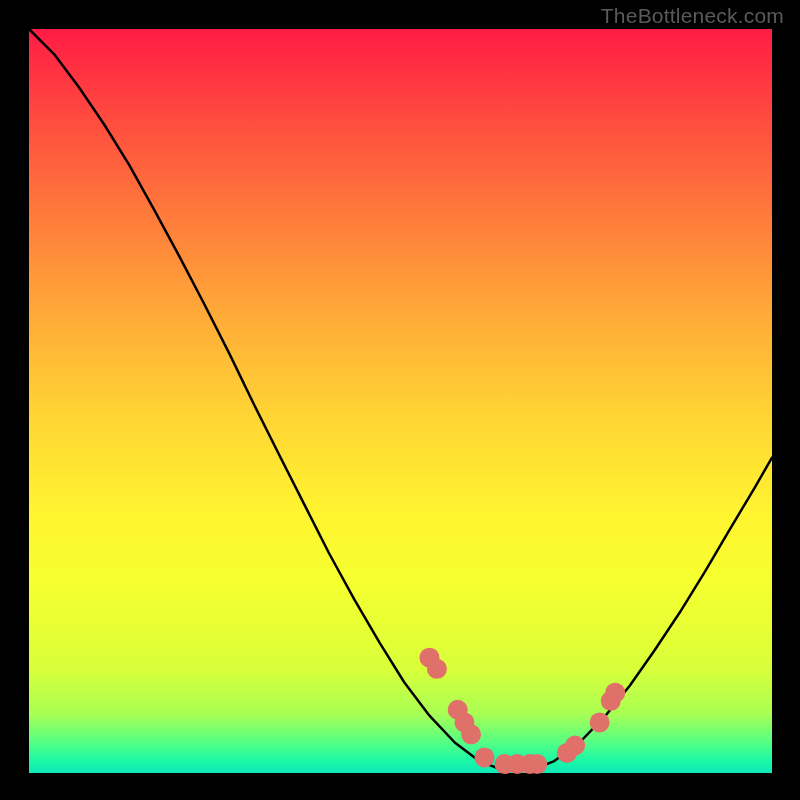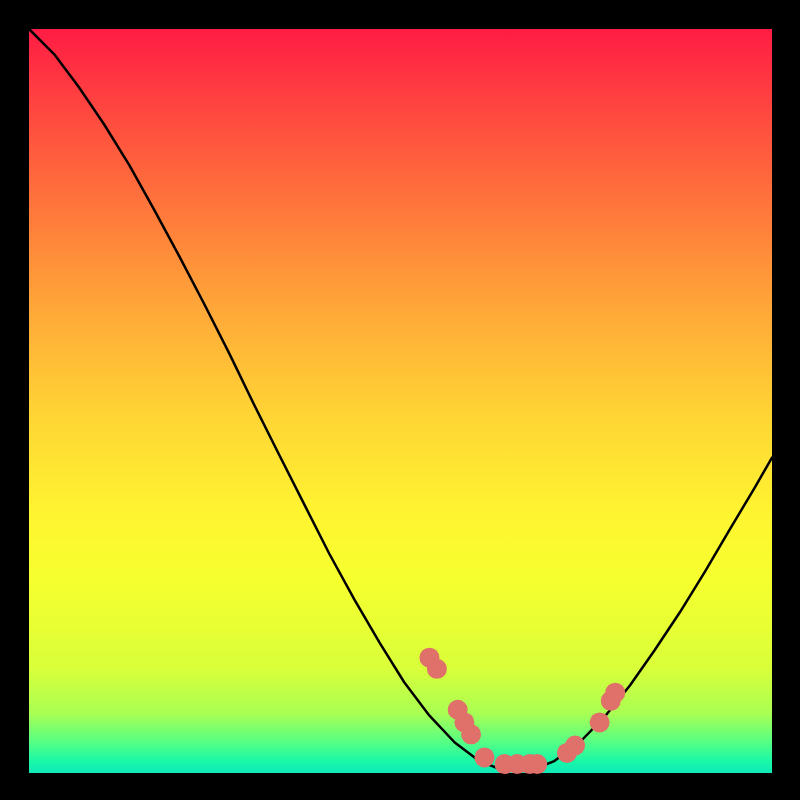--- a/index.html
+++ b/index.html
@@ -79,13 +79,14 @@
         <circle cx="488.15" cy="735.07" r="10" fill="#e0706a"></circle>
         <circle cx="500.78" cy="735.07" r="10" fill="#e0706a"></circle>
         <circle cx="508.21" cy="735.07" r="10" fill="#e0706a"></circle>
         <circle cx="537.93" cy="723.91" r="10" fill="#e0706a"></circle>
         <circle cx="546.11" cy="716.47" r="10" fill="#e0706a"></circle>
         <circle cx="570.62" cy="693.41" r="10" fill="#e0706a"></circle>
         <circle cx="581.77" cy="671.83" r="10" fill="#e0706a"></circle>
         <circle cx="586.23" cy="663.65" r="10" fill="#e0706a"></circle>
       </g>
   </svg>
+  <div class="attribution">TheBottleneck.com</div>
 </div>
 
 </body></html>

